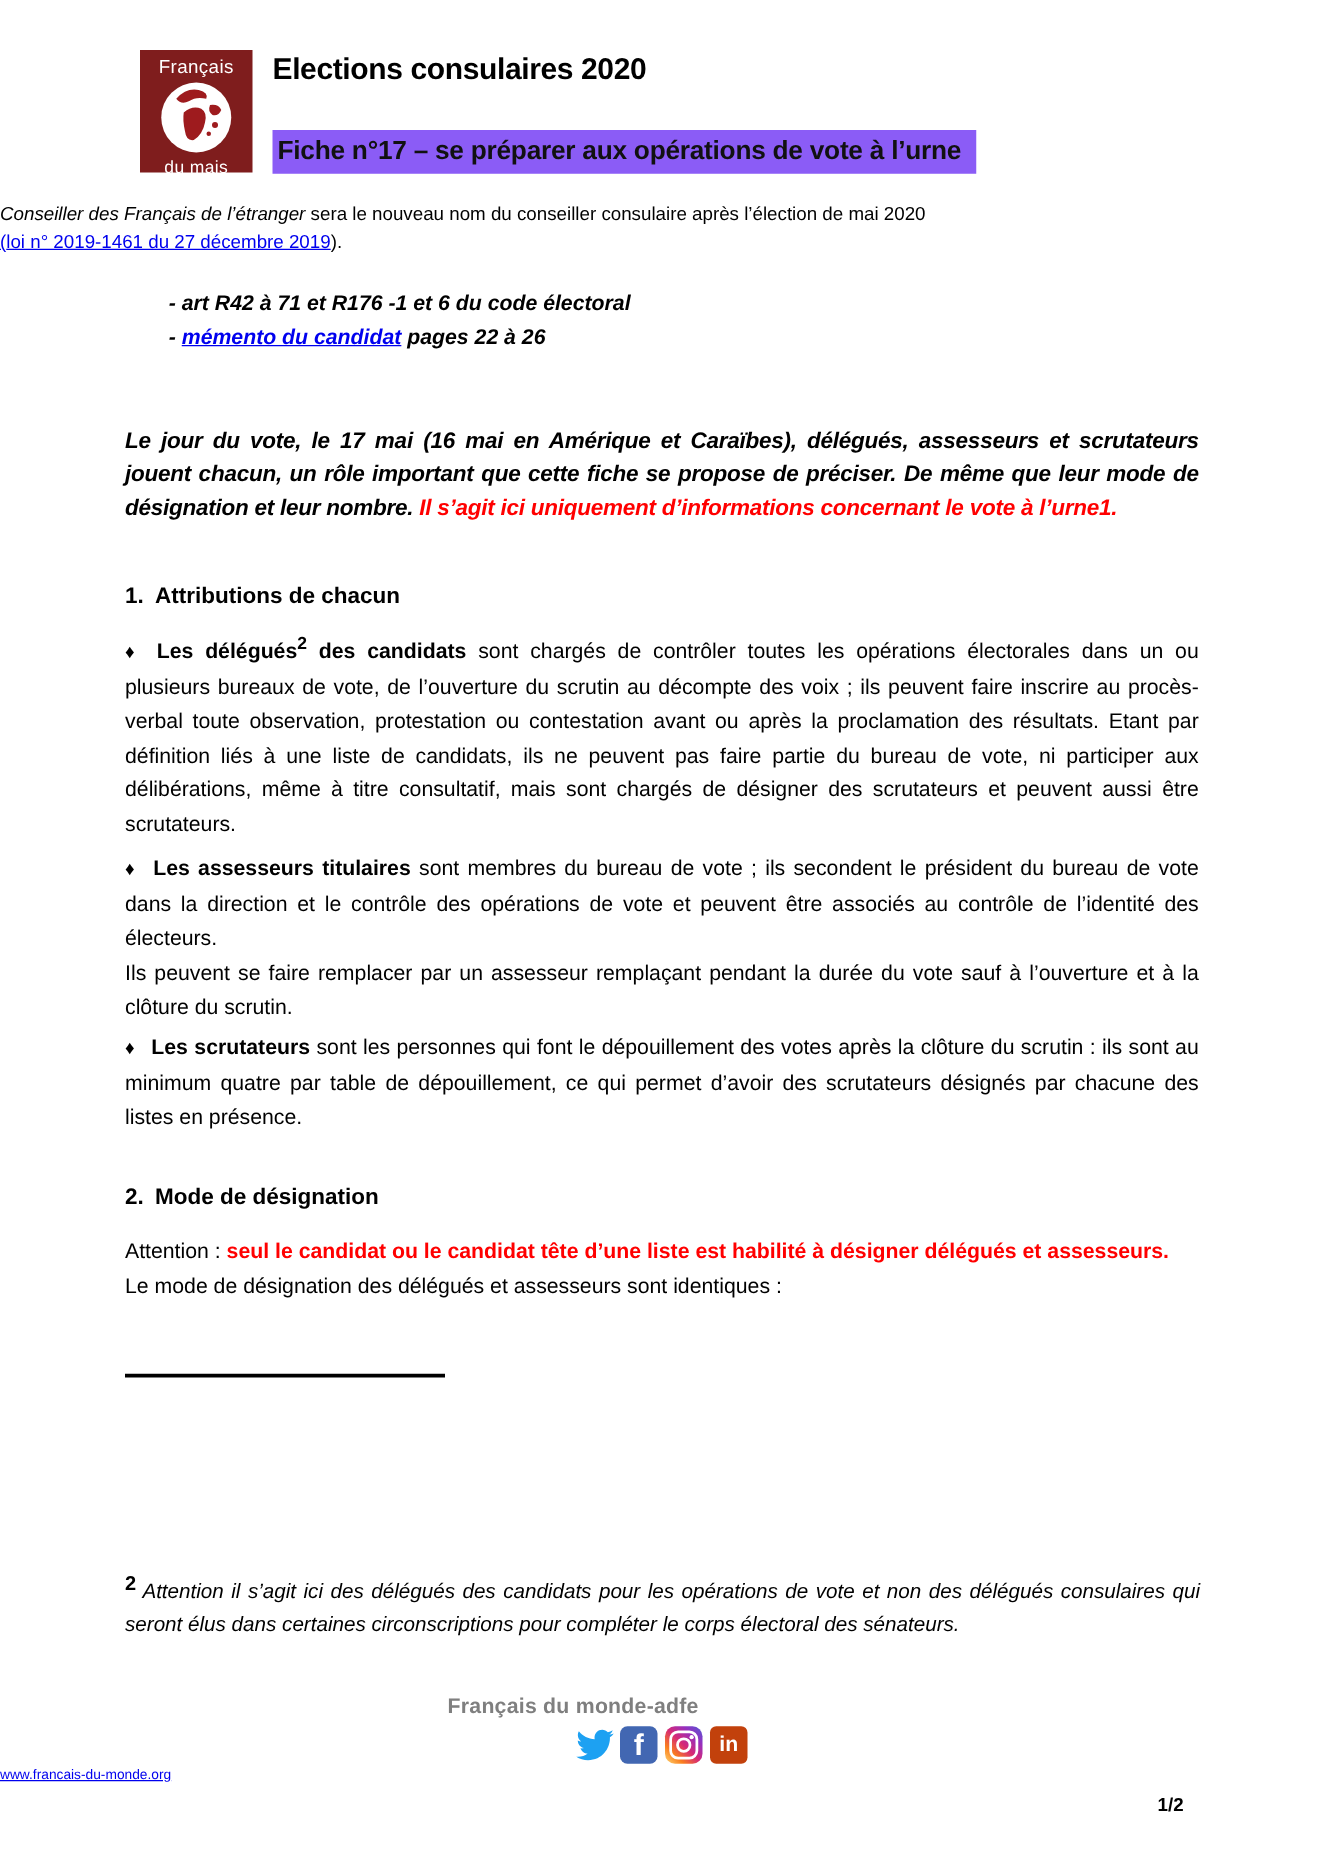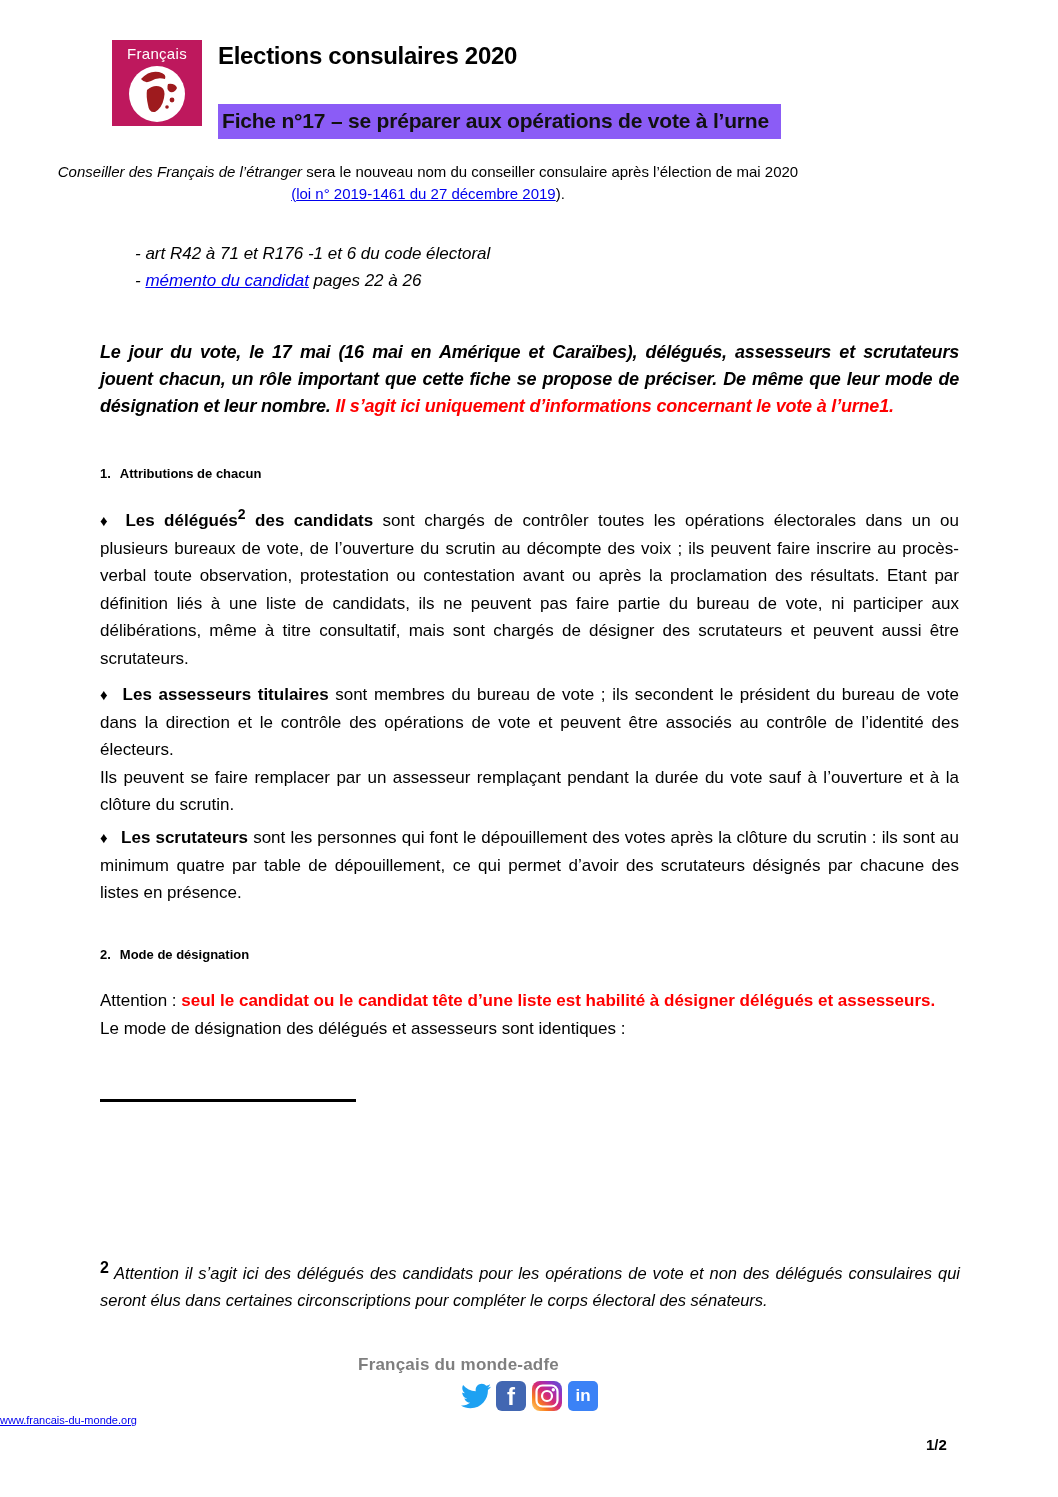--- a/index.html
+++ b/index.html
@@ -2,58 +2,58 @@
 <html><head>
 <meta charset="utf-8">
 <style>
   html,body{margin:0;padding:0;background:#ffffff;}
   .page{
     position:relative;width:1058px;height:1497px;background:#ffffff;
     font-family:"Liberation Sans",sans-serif;color:#000;overflow:hidden;
   }
   
   .logo{
-    position:absolute;left:112px;top:40px;width:90px;height:86px;
-    background:#be185d;color:#fff;text-align:center;
+    position:absolute;left:112px;top:40px;width:90px;height:98px;
+    background:#7f1d1d;color:#fff;text-align:center;
   }
   .logo-top{font-size:15px;padding-top:5px;letter-spacing:0.3px;}
   .logo-globe{display:block;margin:2px auto 0;}
   .logo-bottom{font-size:14px;margin-top:1px;letter-spacing:0.3px;}
   .doc-title{
     position:absolute;left:218px;top:42px;
     font-size:24px;font-weight:bold;letter-spacing:-0.3px;
   }
   .subtitle{
     position:absolute;left:218px;top:104px;
     background:#8b5cf6;color:#111;
     font-size:21px;font-weight:bold;
     padding:5px 12px 6px 4px;letter-spacing:-0.2px;
   }
   
   .intro{
     position:absolute;left:0;top:161px;width:856px;
-    text-align:center;font-size:15px;line-height:22px;
+    text-align:left;font-size:15px;line-height:22px;
   }
   .italic{font-style:italic;}
   .link{color:#0000EE;text-decoration:underline;cursor:pointer;}
   
   .refs{
-    position:absolute;left:135px;top:240px;
-    font-size:17px;font-style:italic;font-weight:normal;line-height:27px;
+    position:absolute;left:135px;top:229px;
+    font-size:17px;font-style:italic;font-weight:bold;line-height:27px;
   }
   
   .lead{
     position:absolute;left:100px;top:339px;width:859px;
     font-size:18px;font-style:italic;font-weight:bold;
     line-height:27px;text-align:justify;letter-spacing:-0.2px;
   }
   .red{color:#FF0000;}
   
   .sec-heading{
-    position:absolute;left:100px;font-size:13px;font-weight:bold;
+    position:absolute;left:100px;font-size:18px;font-weight:bold;
   }
   .sec-heading .num{margin-right:9px;}
   .h-sec1{top:466px;}
   .h-sec2{top:947px;}
   .body-par{
     position:absolute;left:100px;width:859px;
     font-size:17px;line-height:27.5px;text-align:justify;
   }
   .bullet-1{top:507px;}
   .bullet-2{top:681px;}
@@ -76,21 +76,21 @@
     position:absolute;left:0;top:1355px;width:917px;text-align:center;
     color:#7F7F7F;font-weight:bold;font-size:17px;letter-spacing:0.2px;
   }
   .social-row{
     position:absolute;left:0;top:1381px;width:1058px;
     display:flex;justify-content:center;align-items:center;gap:6px;
   }
   .social-row .icon{display:inline-block;width:30px;height:30px;cursor:pointer;}
   .icon-fb{background:#4267B2;border-radius:6px;color:#fff;font-weight:bold;
     font-size:24px;text-align:center;line-height:32px;overflow:hidden;}
-  .icon-li{background:#3b82f6;border-radius:5px;color:#fff;font-weight:bold;
+  .icon-li{background:#c2410c;border-radius:5px;color:#fff;font-weight:bold;
     font-size:17px;text-align:center;line-height:30px;}
   .icon-ig{border-radius:8px;position:relative;
     background:linear-gradient(45deg,#feda75 0%,#fa7e1e 25%,#d62976 50%,#962fbf 75%,#4f5bd5 100%);}
   .footer-url{
     position:absolute;left:0;top:1414px;width:1058px;text-align:left;font-size:11px;
   }
   .page-num{position:absolute;left:926px;top:1436px;font-size:15px;font-weight:bold;}
 </style>
 </head>
 <body>

